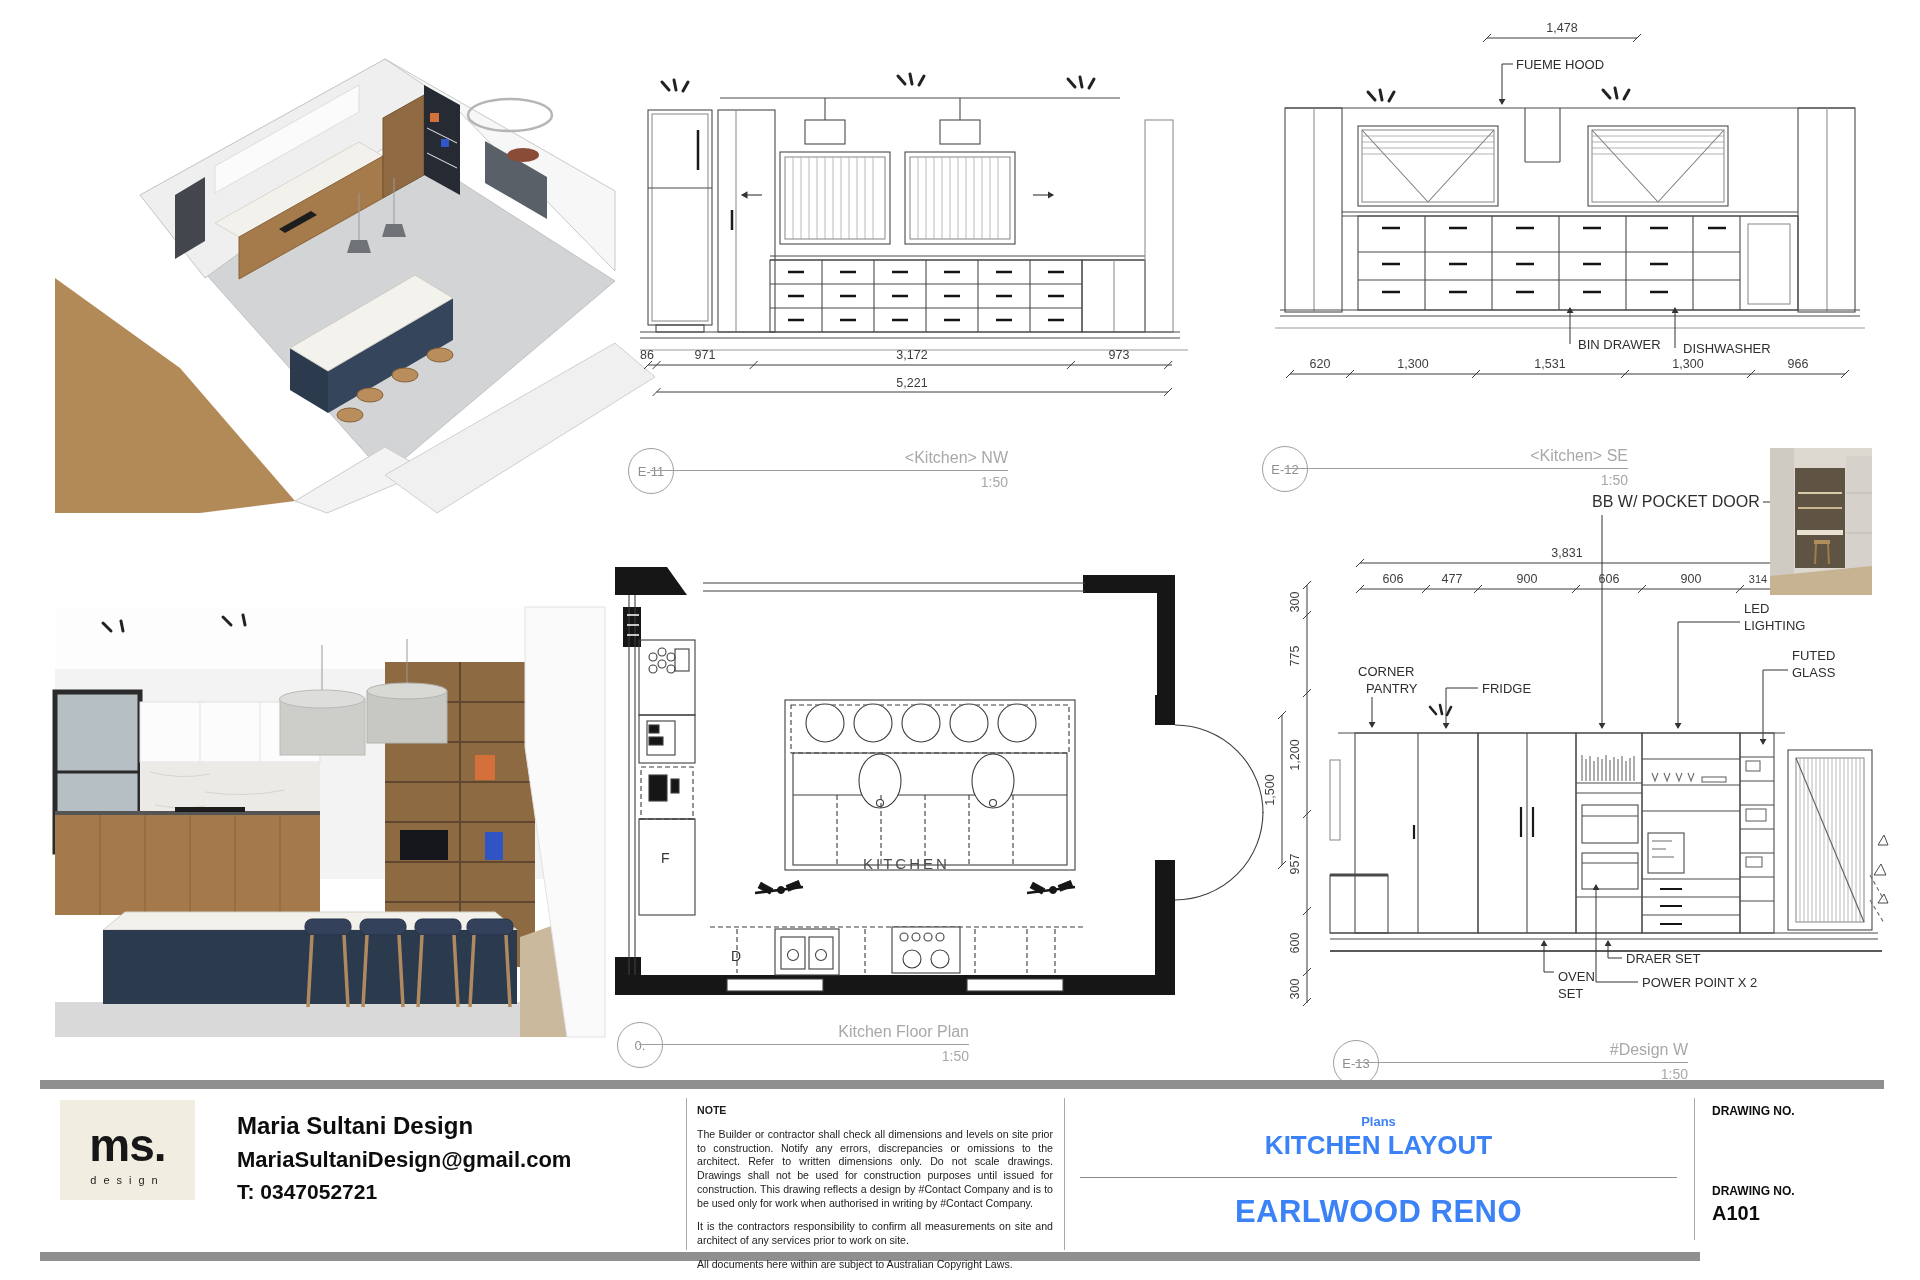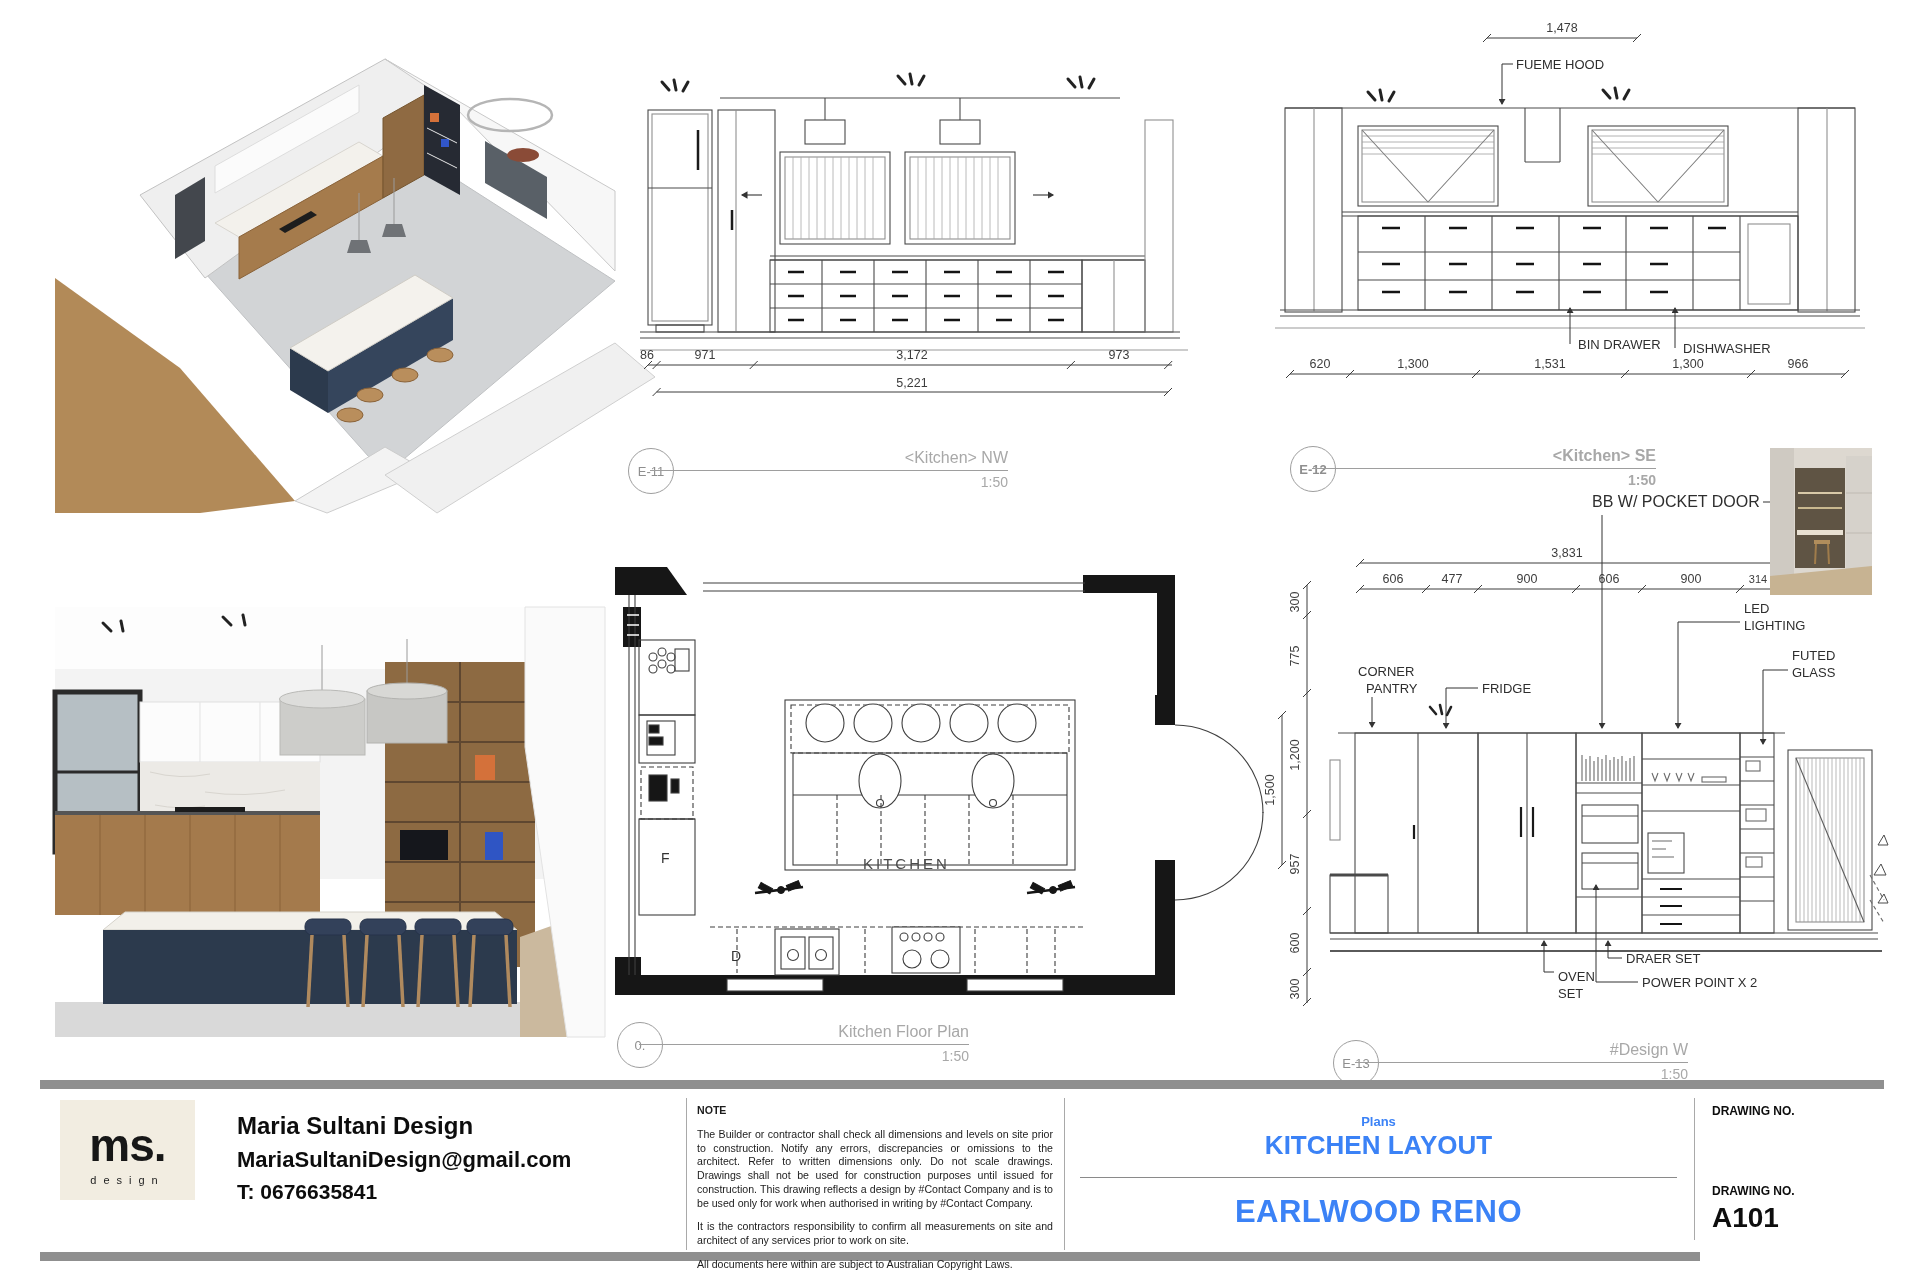--- a/index.html
+++ b/index.html
@@ -38,21 +38,21 @@
   .note-h{font-size:17px;font-weight:bold;margin:0 0 2px 0;}
   .notecol p{font-size:10.6px;line-height:1.3;margin:0 0 10px 0;text-align:justify;}
   .planscol{position:absolute;left:1080px;top:1104px;width:597px;text-align:center;color:#3b82f6;}
   .plans-lbl{font-size:13px;font-weight:bold;margin-top:10px;}
   .sheet-title{font-size:26px;font-weight:bold;margin-top:1px;}
   .plans-line{border-top:1.3px solid #8a8a8a;margin:16px 0 0 0;}
   .project-title{font-size:31px;font-weight:bold;margin-top:16px;letter-spacing:0.5px;}
   .revcol{position:absolute;left:1712px;top:1104px;width:170px;color:#0d0d0d;}
   .rev-lbl{font-size:12px;font-weight:bold;}
   .dwg-lbl{font-size:12px;font-weight:bold;margin-top:66px;}
-  .dwg-no{font-size:28px;font-weight:bold;margin-top:4px;}
+  .dwg-no{font-size:20px;font-weight:bold;margin-top:4px;}
   .photo{position:absolute;left:1770px;top:448px;width:102px;height:147px;}
 </style>
 </head>
 <body>
 
 <div class="sheet">
 
   <svg width="0" height="0" class="abs">
     <defs>
       <marker id="arw" markerWidth="7" markerHeight="7" refX="5" refY="3.5" orient="auto">
@@ -558,21 +558,21 @@
 
   <div class="dwg-title" style="left:628px;top:446px;width:380px;">
     <div class="tcirc">
         <span>E-11</span>
       </div>
     <div class="tline"></div>
     <div class="tname">&lt;Kitchen&gt; NW</div>
     <div class="tscale">1:50</div>
   </div>
 
-  <div class="dwg-title" style="left:1290px;top:444px;width:366px;font-weight:bold;">
+  <div class="dwg-title" style="left:1262px;top:444px;width:366px;">
     <div class="tcirc">
         <span>E-12</span>
       </div>
     <div class="tline"></div>
     <div class="tname">&lt;Kitchen&gt; SE</div>
     <div class="tscale">1:50</div>
   </div>
 
   <div class="dwg-title" style="left:617px;top:1020px;width:352px;">
     <div class="tcirc">
@@ -596,21 +596,21 @@
   <div class="bar" style="left:40px;top:1252px;width:1660px;height:9px;"></div>
 
   <div class="logo">
     <div class="logo-ms">ms.</div>
     <div class="logo-sub">design</div>
   </div>
 
   <div class="contact">
     <div class="c-name">Maria Sultani Design</div>
     <div class="c-email">MariaSultaniDesign@gmail.com</div>
-    <div class="c-phone">T: 0676635841</div>
+    <div class="c-phone">T: 0347052721</div>
   </div>
 
   <div class="vdiv" style="left:686px;top:1098px;height:152px;"></div>
   <div class="vdiv" style="left:1064px;top:1098px;height:152px;"></div>
   <div class="vdiv" style="left:1694px;top:1098px;height:142px;"></div>
 
   <div class="notecol">
     <p class="note-h">NOTE</p>
     <p>The Builder or contractor shall check all dimensions and levels on site prior to construction. Notify any errors, discrepancies or omissions to the architect. Refer to written dimensions only. Do not scale drawings. Drawings shall not be used for construction purposes until issued for construction. This drawing reflects a design by #Contact Company and is to be used only for work when authorised in writing by #Contact Company.</p>
     <p>It is the contractors responsibility to confirm all measurements on site and architect of any services prior to work on site.</p>

